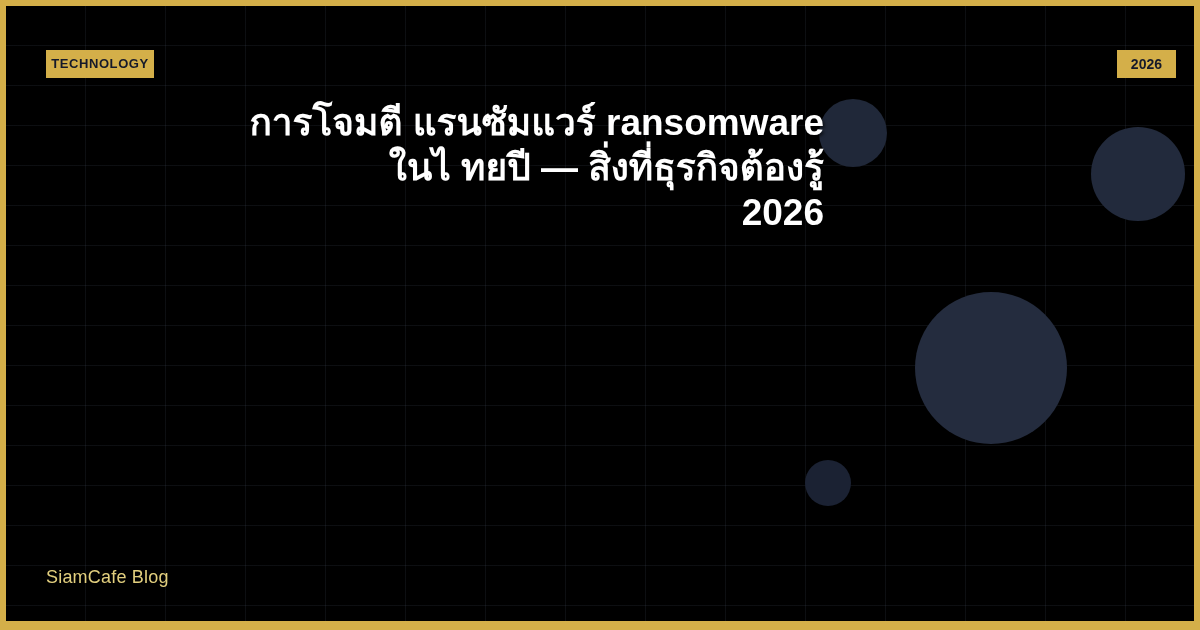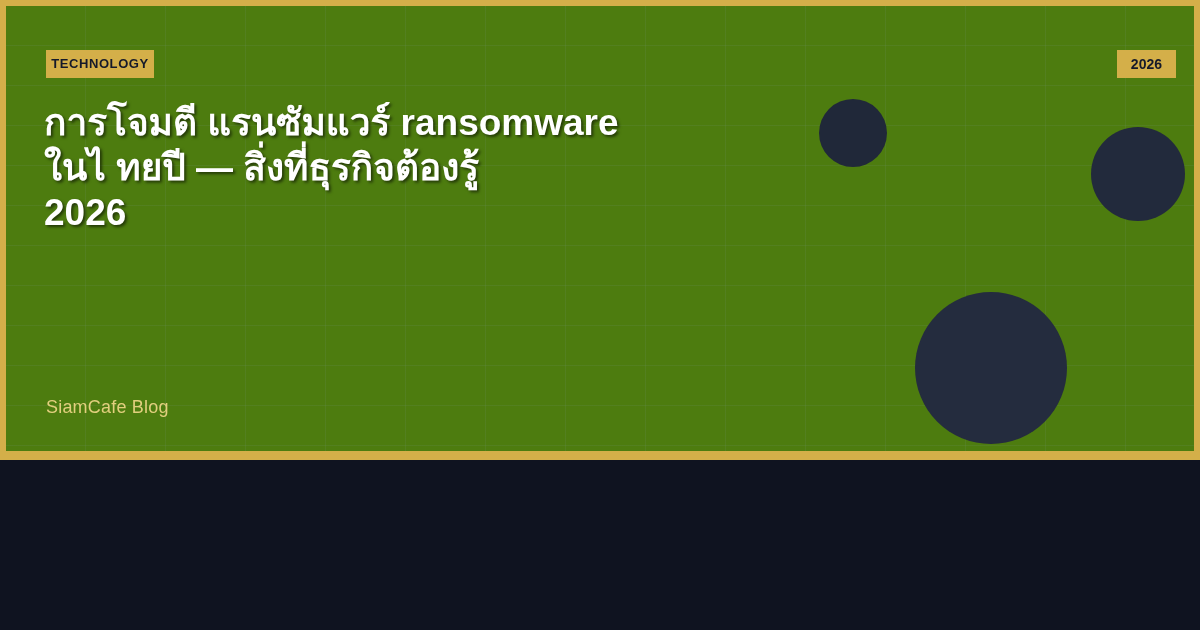--- a/index.html
+++ b/index.html
@@ -8,23 +8,23 @@
     padding: 0;
     background: #0f1320;
   }
   body {
     font-family: "Liberation Sans", sans-serif;
   }
 
   .card {
     position: relative;
     width: 1200px;
-    height: 460px;
+    height: 630px;
     box-sizing: border-box;
-    background: #4d7c0f;
+    background: #000000;
     border: 6px solid #d4af49;
     border-bottom-width: 9px;
     overflow: hidden;
   }
 
   
   .grid {
     position: absolute;
     inset: 0;
     background-image:
@@ -121,20 +121,21 @@
     width: 780px;
     margin: 0;
     color: #ffffff;
     font-size: 37px;
     font-weight: bold;
     line-height: 45px;
     letter-spacing: 0px;
     text-shadow: 2px 2px 3px rgba(0,0,0,0.55);
     white-space: pre-wrap;
     word-break: break-word;
+    text-align: right;
   }
 
   .footer-brand {
     position: absolute;
     left: 40px;
     bottom: 33px;
     color: #e2cf7e;
     font-size: 18px;
     font-weight: normal;
     letter-spacing: 0.2px;

